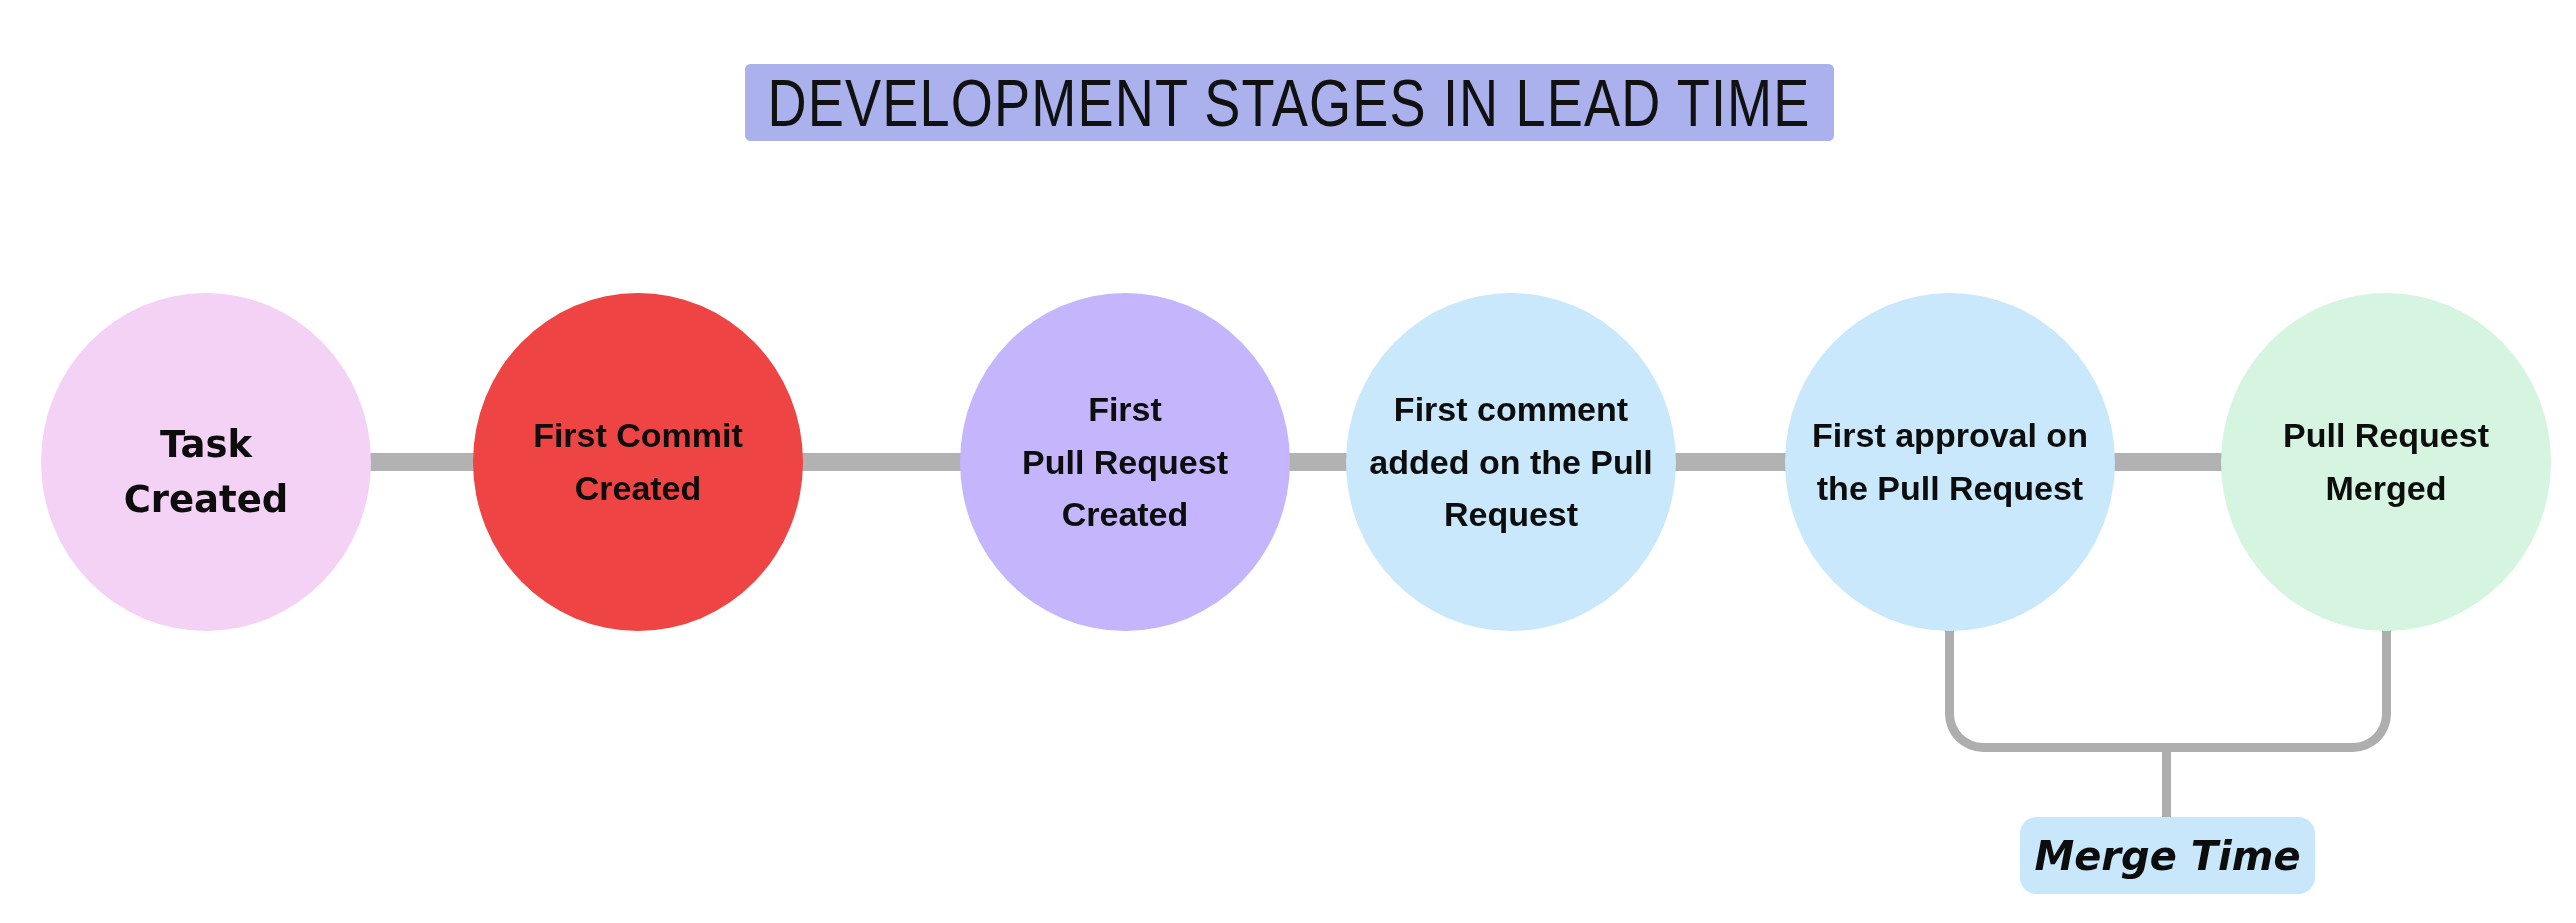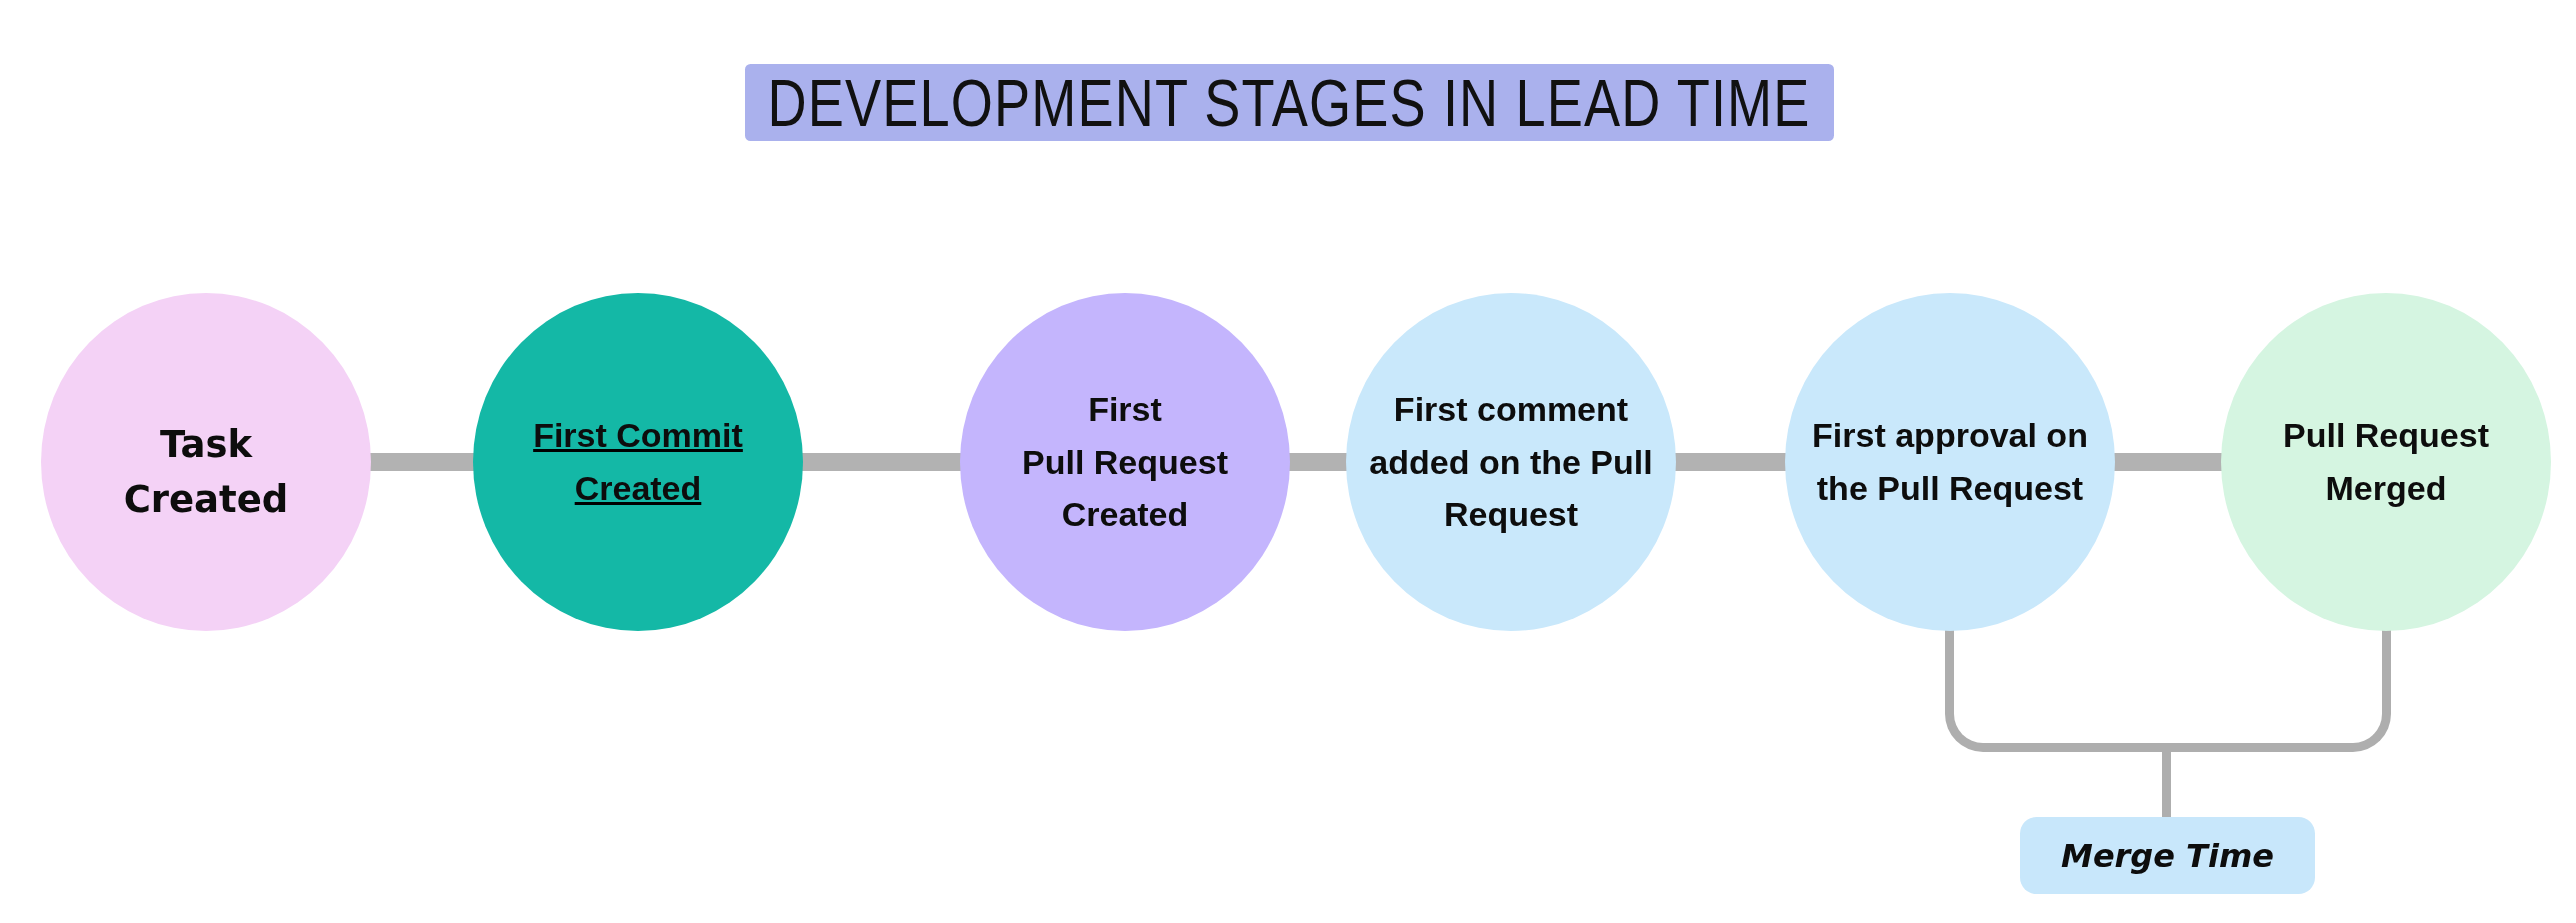--- a/index.html
+++ b/index.html
@@ -52,21 +52,21 @@
   }
   .stage-label {
     white-space: pre;
     text-align: center;
     font-size: 34px;
     font-weight: 700;
     line-height: 1.55;
     color: #0d0d0d;
   }
   .stage-start { left: 41px;  background: #f4d2f6; }
-  .stage-2     { left: 473px; background: #14b8a6; text-decoration: underline; }
+  .stage-2     { left: 473px; background: #ef4444; }
   .stage-3     { left: 960px; background: #c4b5fd; }
   .stage-4     { left: 1346px; background: #c9e8fb; }
   .stage-5     { left: 1785px; background: #c9e8fb; }
   .stage-end   { left: 2221px; background: #d5f5e1; }
   .stage-start .stage-label {
     font-family: "DejaVu Sans", sans-serif;
     font-size: 37px;
     line-height: 1.5;
     margin-top: 20px;
   }
@@ -99,21 +99,21 @@
     width: 295px; height: 77px;
     background: #c8e7fb;
     border-radius: 16.5px;
     display: flex; align-items: center; justify-content: center;
     z-index: 1;
   }
   .merge-label-text {
     font-family: "DejaVu Sans", sans-serif;
     font-style: italic;
     font-weight: 700;
-    font-size: 32px;
+    font-size: 40px;
     color: #0d0d0d;
     white-space: nowrap;
   }
 </style>
 </head>
 <body>
 
 <div class="canvas">
 
   <div class="title-banner">

